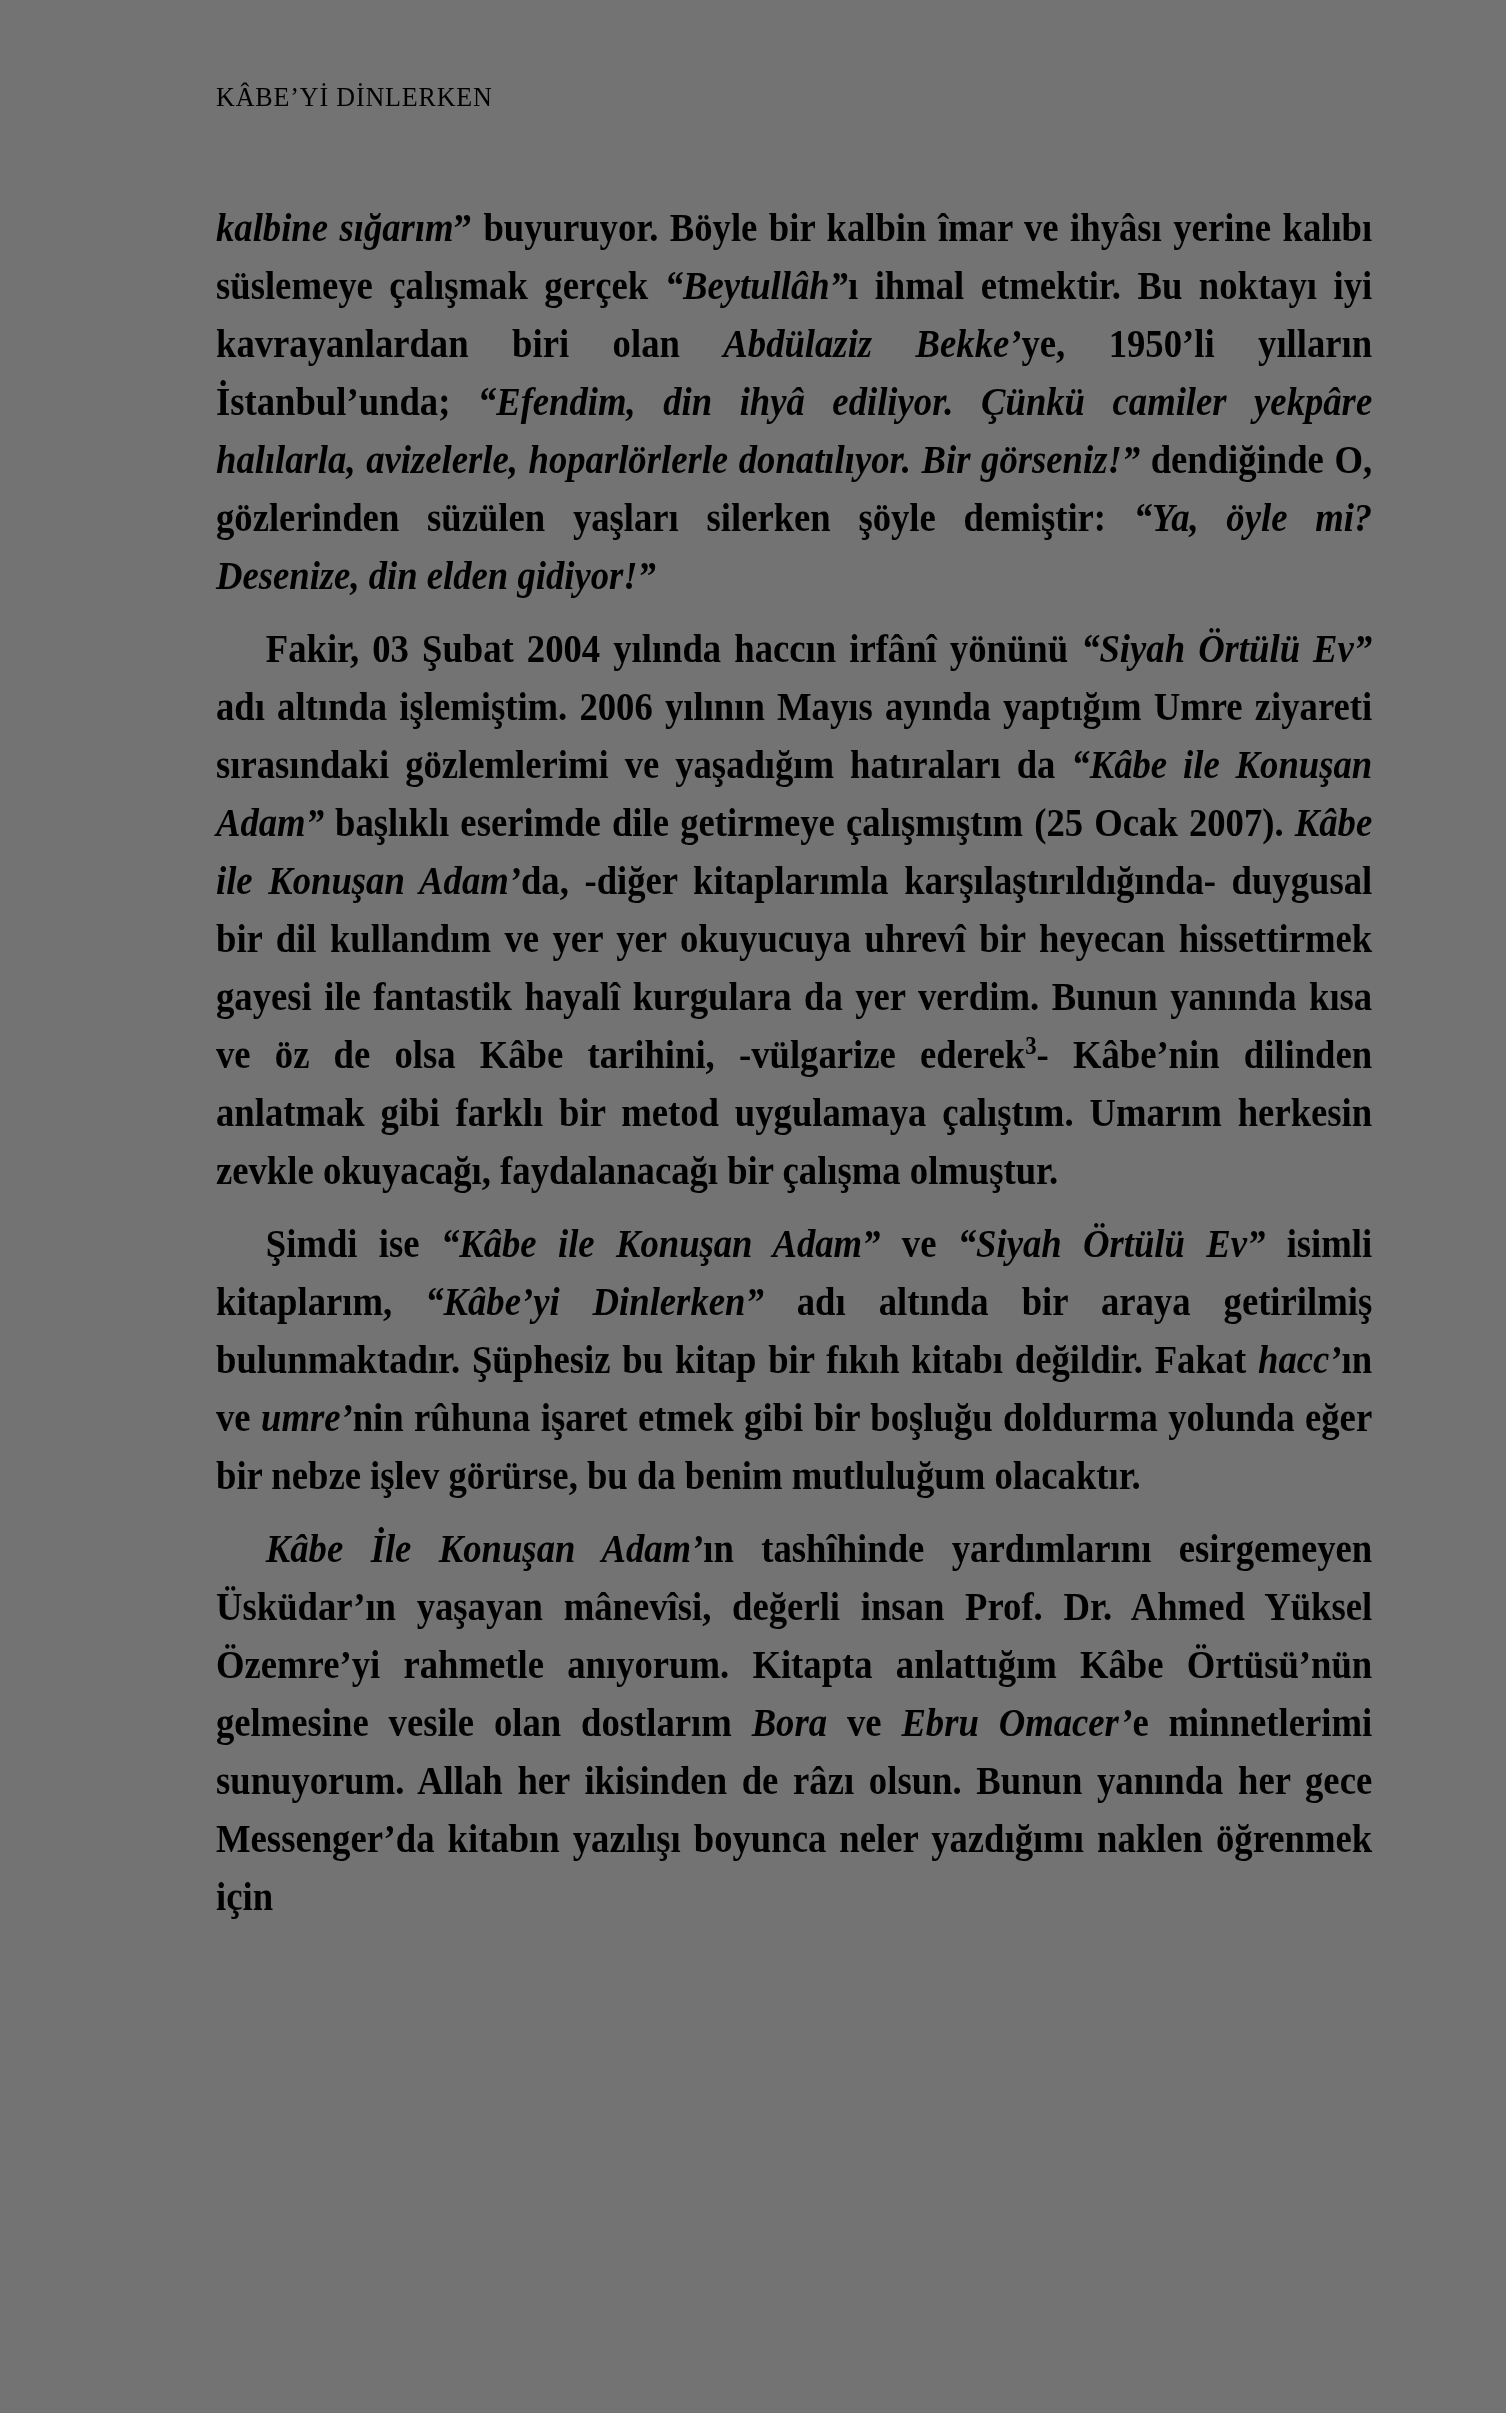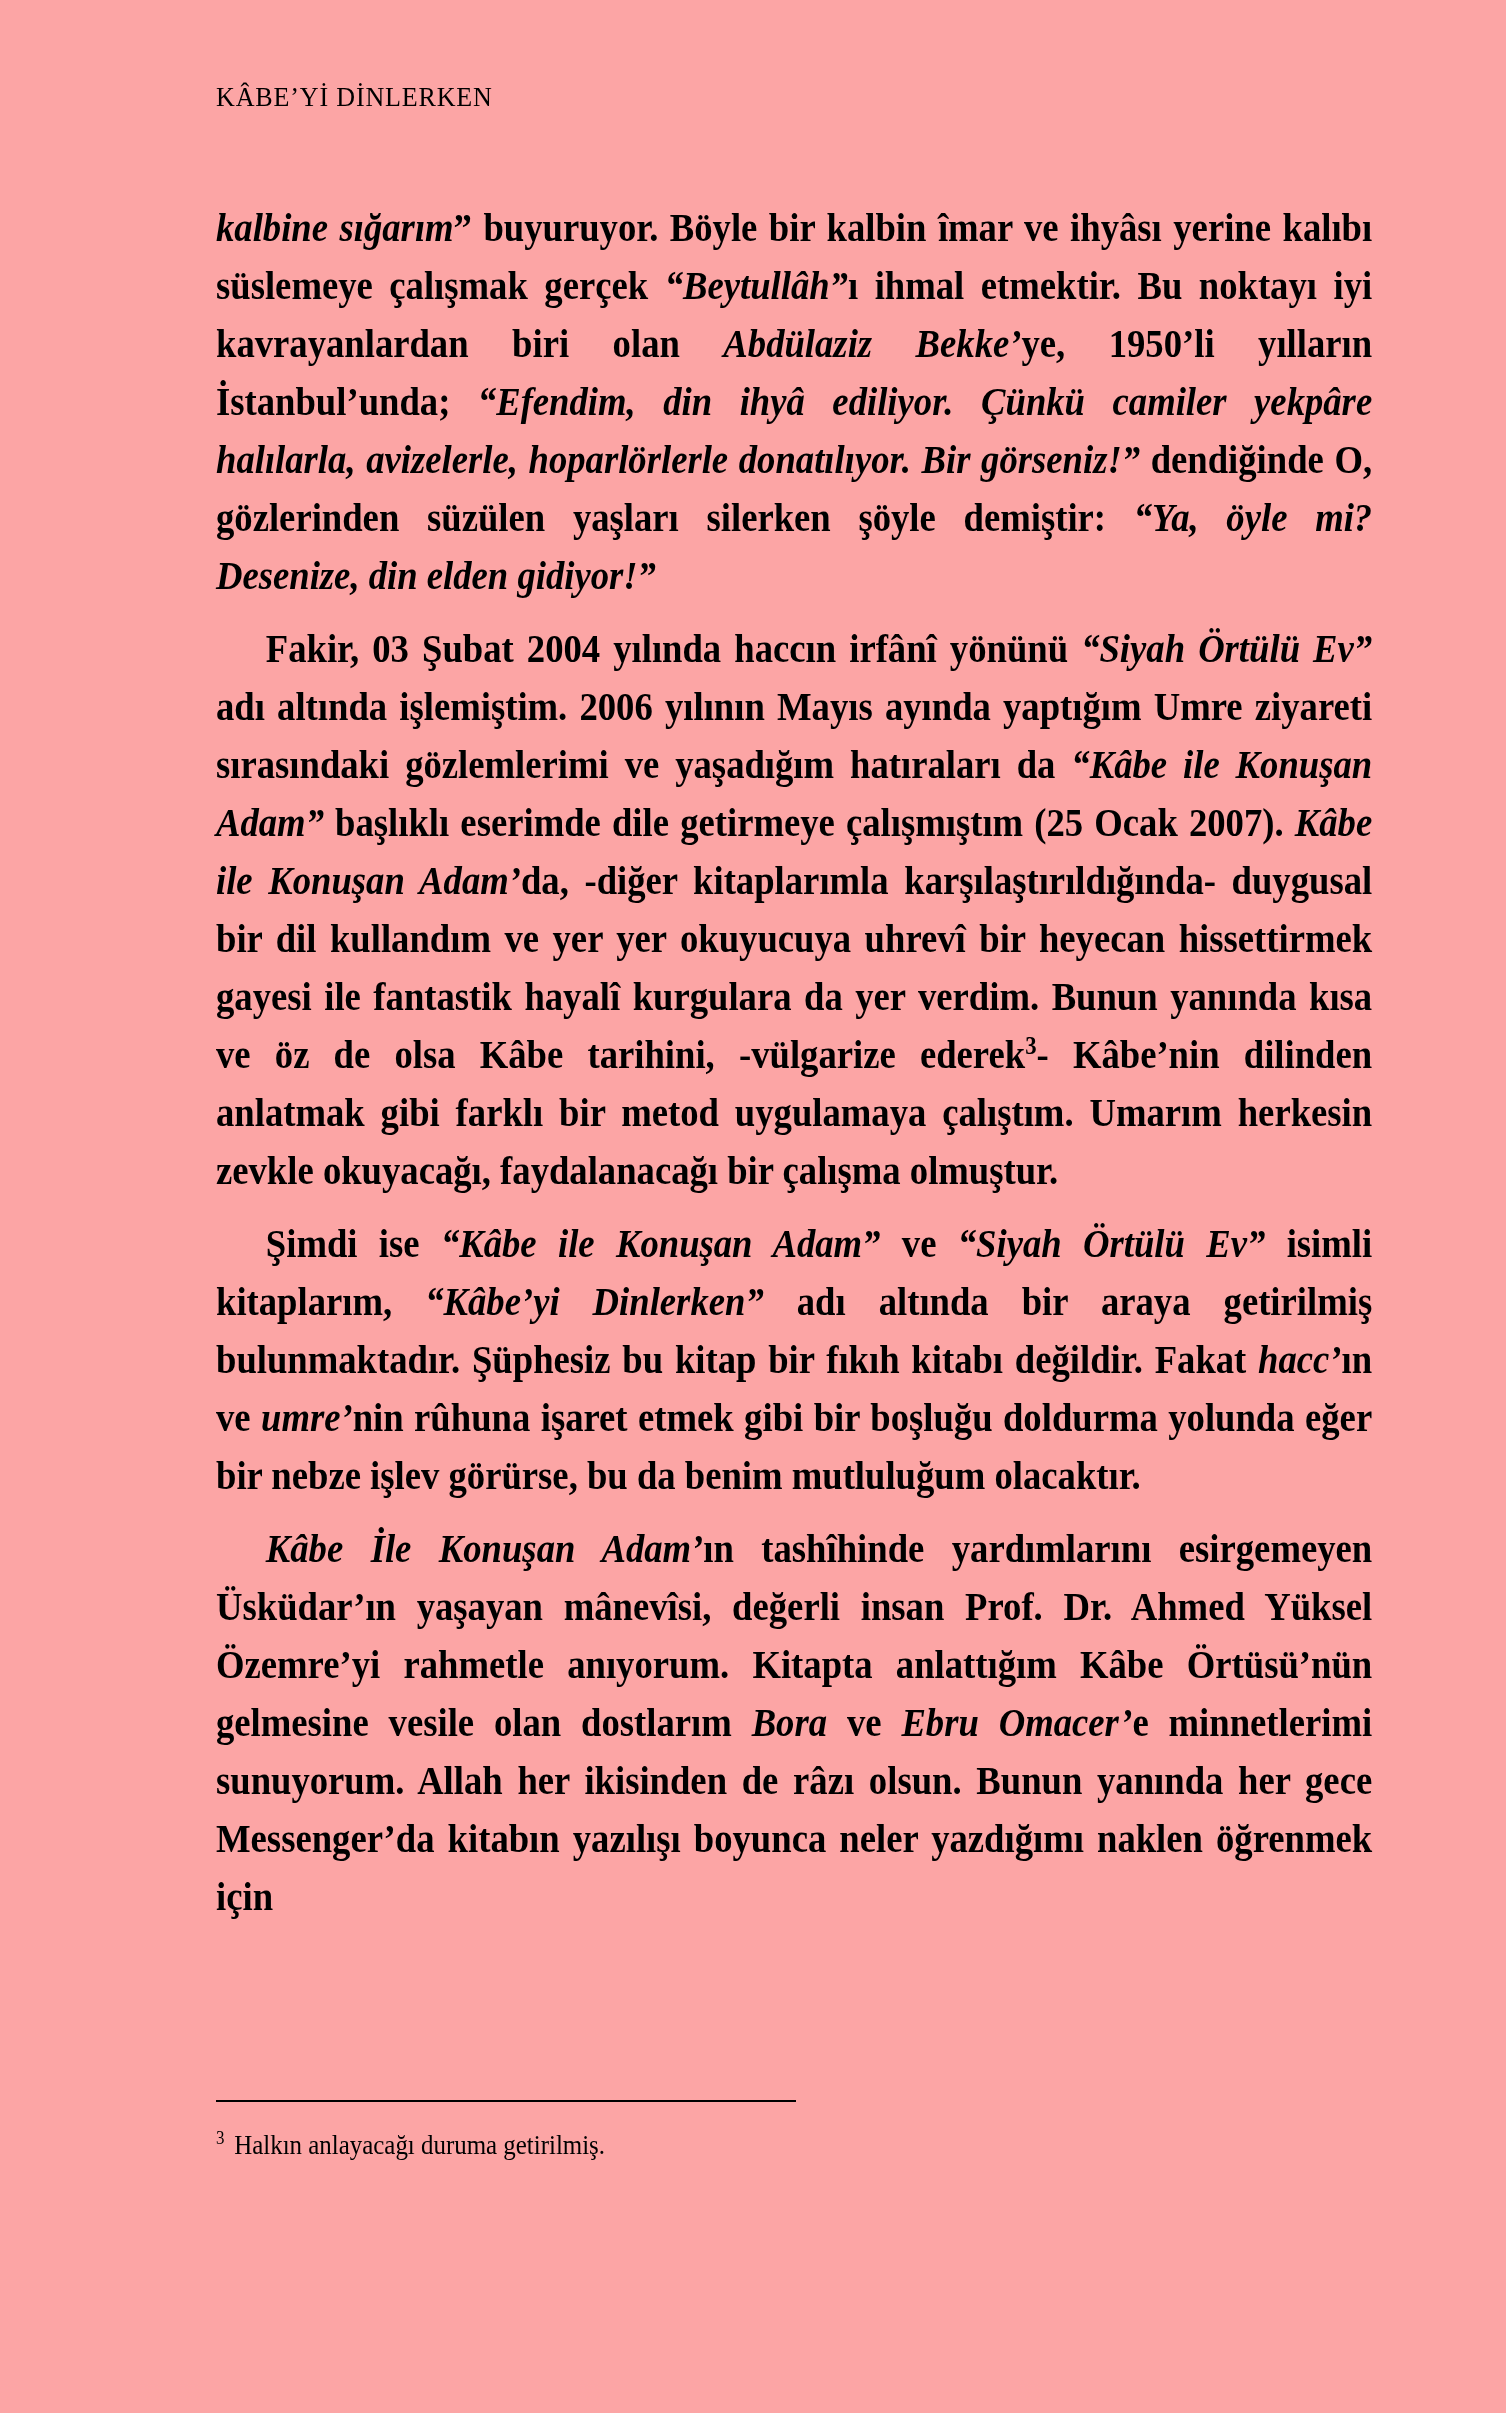--- a/index.html
+++ b/index.html
@@ -8,21 +8,21 @@
     background: #ffffff;
   }
   body {
     font-family: "Liberation Serif", "DejaVu Serif", serif;
     color: #000000;
   }
   .page {
     position: relative;
     width: 1507px;
     height: 2413px;
-    background: #fca5a5;
+    background: #737373;
     box-sizing: border-box;
     overflow: hidden;
   }
   .content {
     position: absolute;
     left: 216px;
     top: 0;
     width: 1156px;
     height: 2413px;
   }
@@ -113,22 +113,16 @@
 
     <div class="running-header">KÂBE’Yİ DİNLERKEN</div>
 
     <div class="body-block">
       <p class="para"><span class="it">kalbine sığarım</span><span>” buyuruyor. Böyle bir kalbin îmar ve ihyâsı yerine kalıbı süslemeye çalışmak gerçek </span><span class="it">“Beytullâh”</span><span>ı ihmal etmektir. Bu noktayı iyi kavrayanlardan biri olan </span><span class="it">Abdülaziz Bekke’</span><span>ye, 1950’li yılların İstanbul’unda; </span><span class="it">“Efendim, din ihyâ ediliyor. Çünkü camiler yekpâre halılarla, avizelerle, hoparlörlerle donatılıyor. Bir görseniz!”</span><span> dendiğinde O, gözlerinden süzülen yaşları silerken şöyle demiştir: </span><span class="it">“Ya, öyle mi? Desenize, din elden gidiyor!”</span></p>
       <p class="para indent"><span>Fakir, 03 Şubat 2004 yılında haccın irfânî yönünü </span><span class="it">“Siyah Örtülü Ev”</span><span> adı altında işlemiştim. 2006 yılının Mayıs ayında yaptığım Umre ziyareti sırasındaki gözlemlerimi ve yaşadığım hatıraları da </span><span class="it">“Kâbe ile Konuşan Adam”</span><span> başlıklı eserimde dile getirmeye çalışmıştım (25 Ocak 2007). </span><span class="it">Kâbe ile Konuşan Adam’</span><span>da, -diğer kitaplarımla karşılaştırıldığında- duygusal bir dil kullandım ve yer yer okuyucuya uhrevî bir heyecan hissettirmek gayesi ile fantastik hayalî kurgulara da yer verdim. Bunun yanında kısa ve öz de olsa Kâbe tarihini, -vülgarize ederek</span><sup class="fn-ref">3</sup><span>- Kâbe’nin dilinden anlatmak gibi farklı bir metod uygulamaya çalıştım. Umarım herkesin zevkle okuyacağı, faydalanacağı bir çalışma olmuştur.</span></p>
       <p class="para indent"><span>Şimdi ise </span><span class="it">“Kâbe ile Konuşan Adam”</span><span> ve </span><span class="it">“Siyah Örtülü Ev”</span><span> isimli kitaplarım, </span><span class="it">“Kâbe’yi Dinlerken”</span><span> adı altında bir araya getirilmiş bulunmaktadır. Şüphesiz bu kitap bir fıkıh kitabı değildir. Fakat </span><span class="it">hacc’</span><span>ın ve </span><span class="it">umre’</span><span>nin rûhuna işaret etmek gibi bir boşluğu doldurma yolunda eğer bir nebze işlev görürse, bu da benim mutluluğum olacaktır.</span></p>
       <p class="para indent"><span class="it">Kâbe İle Konuşan Adam’</span><span>ın tashîhinde yardımlarını esirgemeyen Üsküdar’ın yaşayan mânevîsi, değerli insan Prof. Dr. Ahmed Yüksel Özemre’yi rahmetle anıyorum. Kitapta anlattığım Kâbe Örtüsü’nün gelmesine vesile olan dostlarım </span><span class="it">Bora</span><span> ve </span><span class="it">Ebru Omacer’</span><span>e minnetlerimi sunuyorum. Allah her ikisinden de râzı olsun. Bunun yanında her gece Messenger’da kitabın yazılışı boyunca neler yazdığımı naklen öğrenmek için</span></p>
     </div>
 
-    <div class="footnote-area">
-      <div class="footnote-rule"></div>
-      <div class="footnote-text">
-        <sup>3</sup><span> Halkın anlayacağı duruma getirilmiş.</span>
-      </div>
-    </div>
 
   </div>
 </div>
 
 
 </body></html>

